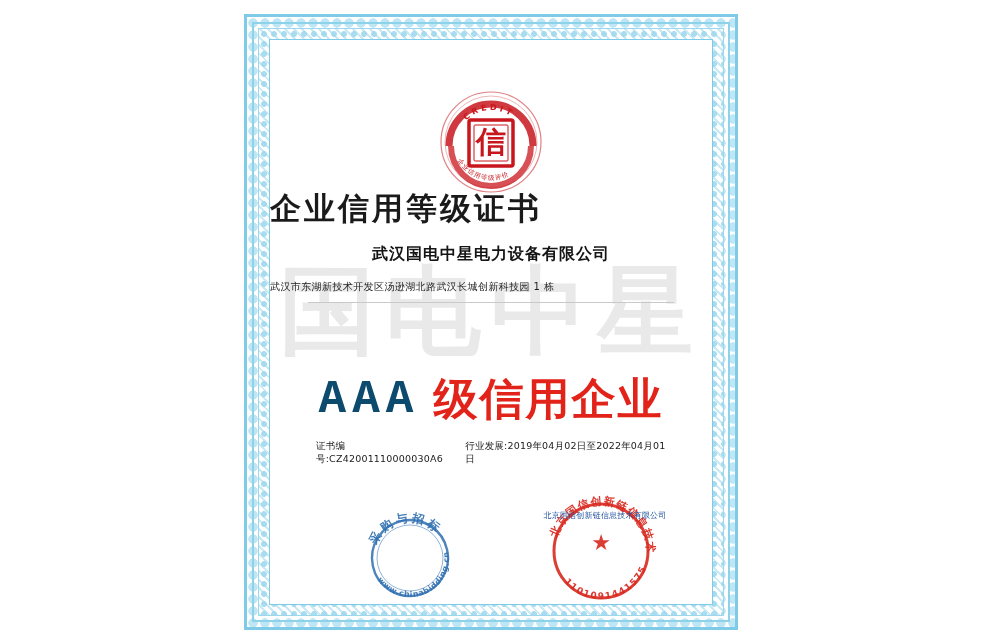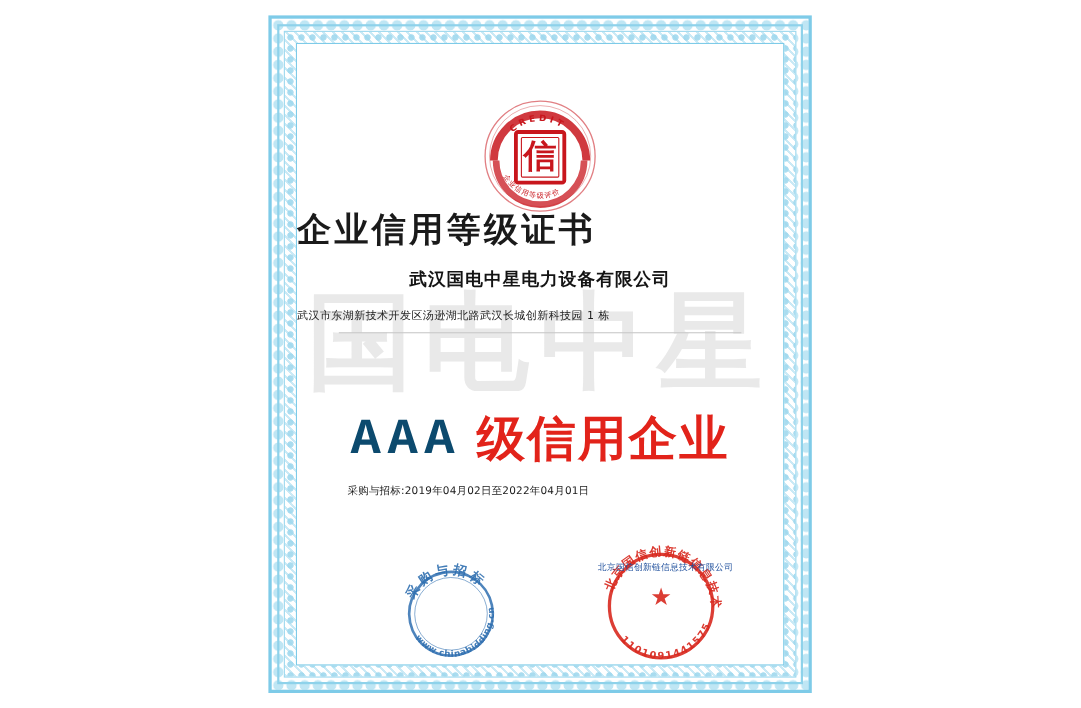--- a/index.html
+++ b/index.html
@@ -294,21 +294,24 @@
     <div class="company-address">武汉市东湖新技术开发区汤逊湖北路武汉长城创新科技园 1 栋</div>
     <div class="address-rule"></div>
 
 
     <div class="grade">
       <span class="aaa">AAA</span><span class="grade-text">级信用企业</span>
     </div>
 
     <div class="meta-row">
       <div>
-        <span>采购与招标:</span><span>2019年04月02日至2022年04月01日</span>
+        <span>证书编号:</span><span>CZ42001110000030A6</span>
+      </div>
+      <div>
+        <span>行业发展:</span><span>2019年04月02日至2022年04月01日</span>
       </div>
     </div>
 
 
     <div class="stamp-blue">
       <svg width="104" height="104" viewBox="0 0 104 104" aria-hidden="true">
         <defs>
           <path id="bTop" d="M 16,52 A 36,36 0 0 1 88,52" fill="none"></path>
           <path id="bBot" d="M 13,52 A 39,39 0 0 0 91,52" fill="none"></path>
         </defs>

